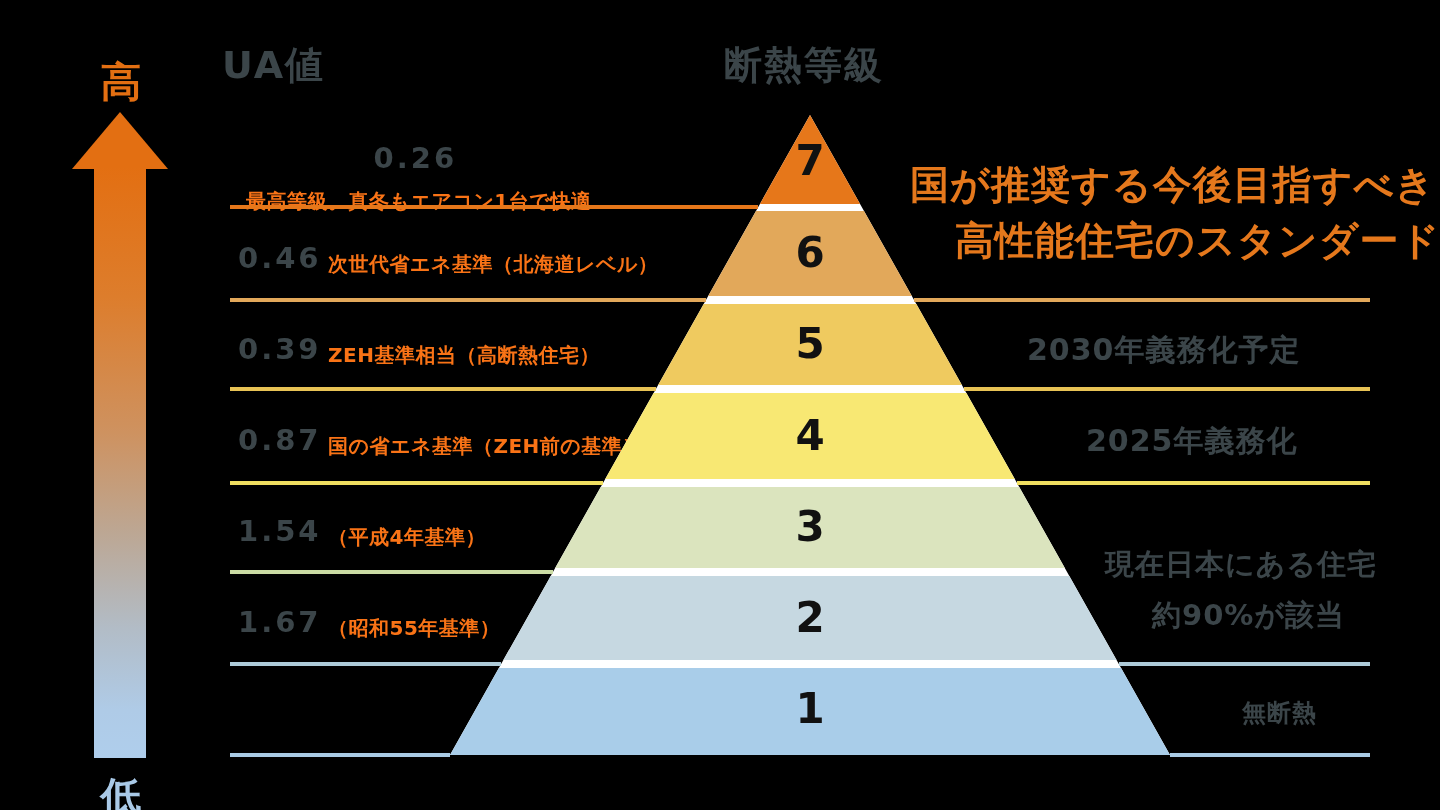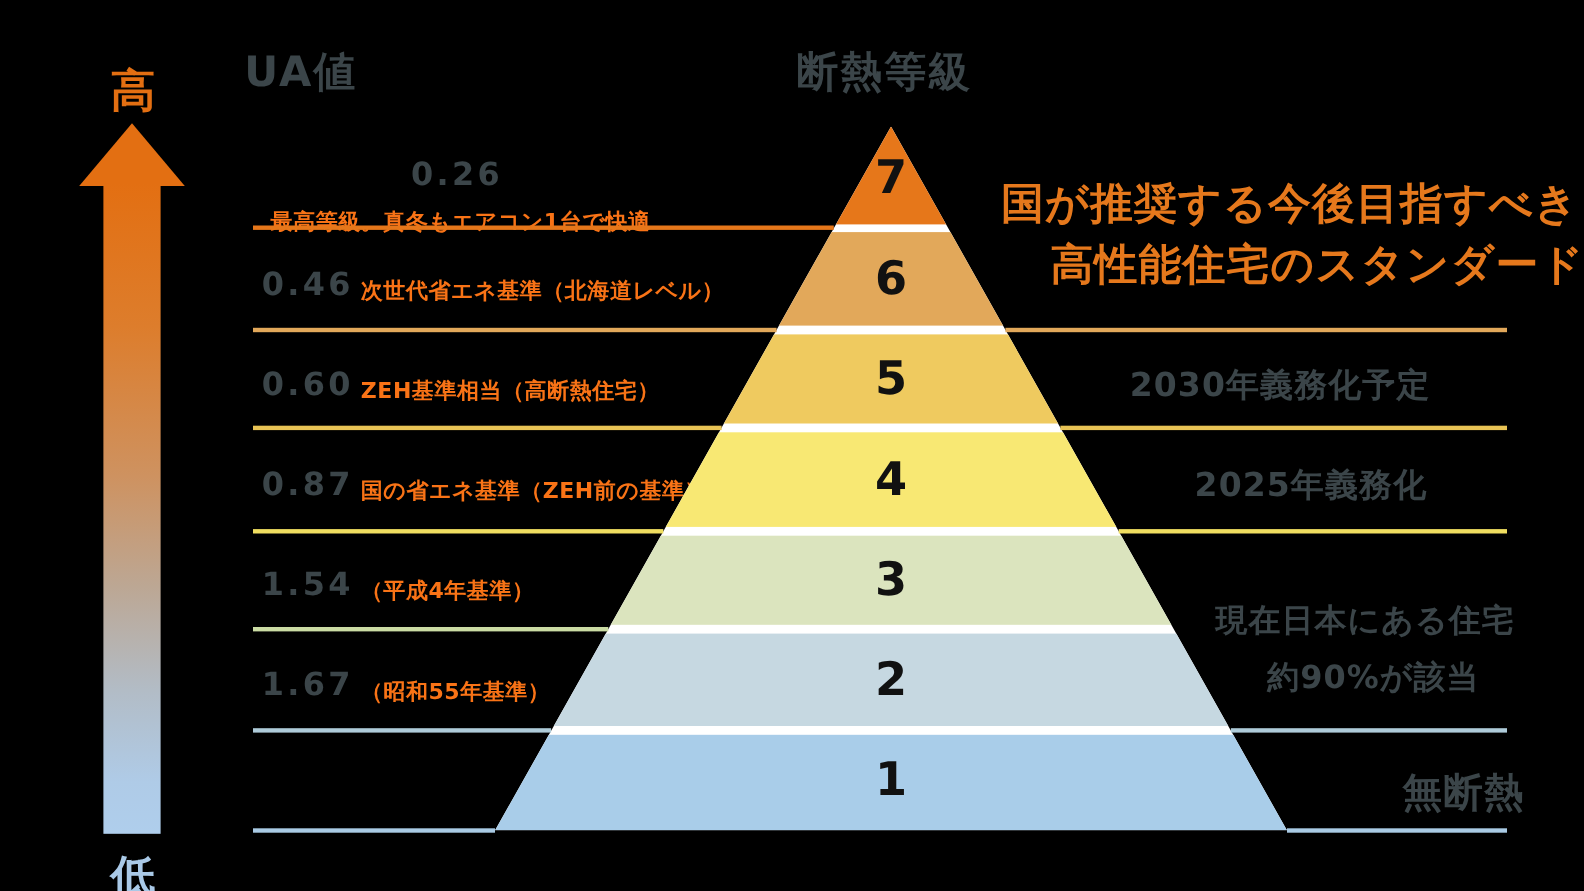--- a/index.html
+++ b/index.html
@@ -59,21 +59,21 @@
   .sep.R6{top:753px;left:1170px;width:200px;background:#A9CAE4;}
   
   .note{position:absolute;color:#3B4549;white-space:nowrap;}
   .note.orange{color:#E5781C;font-size:39px;letter-spacing:1px;}
   .note.rec1{left:910px;top:158px;}
   .note.rec2{left:955px;top:214px;}
   .note.g5{left:1027px;top:330px;font-size:30px;letter-spacing:1px;}
   .note.g4{left:1086px;top:421px;font-size:30px;letter-spacing:1px;}
   .note.cur1{left:1105px;top:545px;font-size:29px;letter-spacing:1px;}
   .note.cur2{left:1152px;top:596px;font-size:29px;letter-spacing:1px;}
-  .note.g1{left:1275px;top:697px;font-size:36px;letter-spacing:1px;}
+  .note.g1{left:1242px;top:697px;font-size:24px;letter-spacing:1px;}
 </style>
 </head>
 <body>
 
 <div class="stage">
 
   <div class="arrow-high">高</div>
   <div class="arrow-head"></div>
   <div class="arrow-shaft"></div>
   <div class="arrow-low">低</div>
@@ -83,21 +83,21 @@
 
   <div class="ua-row r0">
     <span class="val">0.26</span>
     <span class="desc">最高等級。真冬もエアコン1台で快適</span>
   </div>
   <div class="ua-row r1">
     <span class="val">0.46</span>
     <span class="desc">次世代省エネ基準（北海道レベル）</span>
   </div>
   <div class="ua-row r2">
-    <span class="val">0.60</span>
+    <span class="val">0.39</span>
     <span class="desc">ZEH基準相当（高断熱住宅）</span>
   </div>
   <div class="ua-row r3">
     <span class="val">0.87</span>
     <span class="desc">国の省エネ基準（ZEH前の基準）</span>
   </div>
   <div class="ua-row r4">
     <span class="val">1.54</span>
     <span class="desc">（平成4年基準）</span>
   </div>

